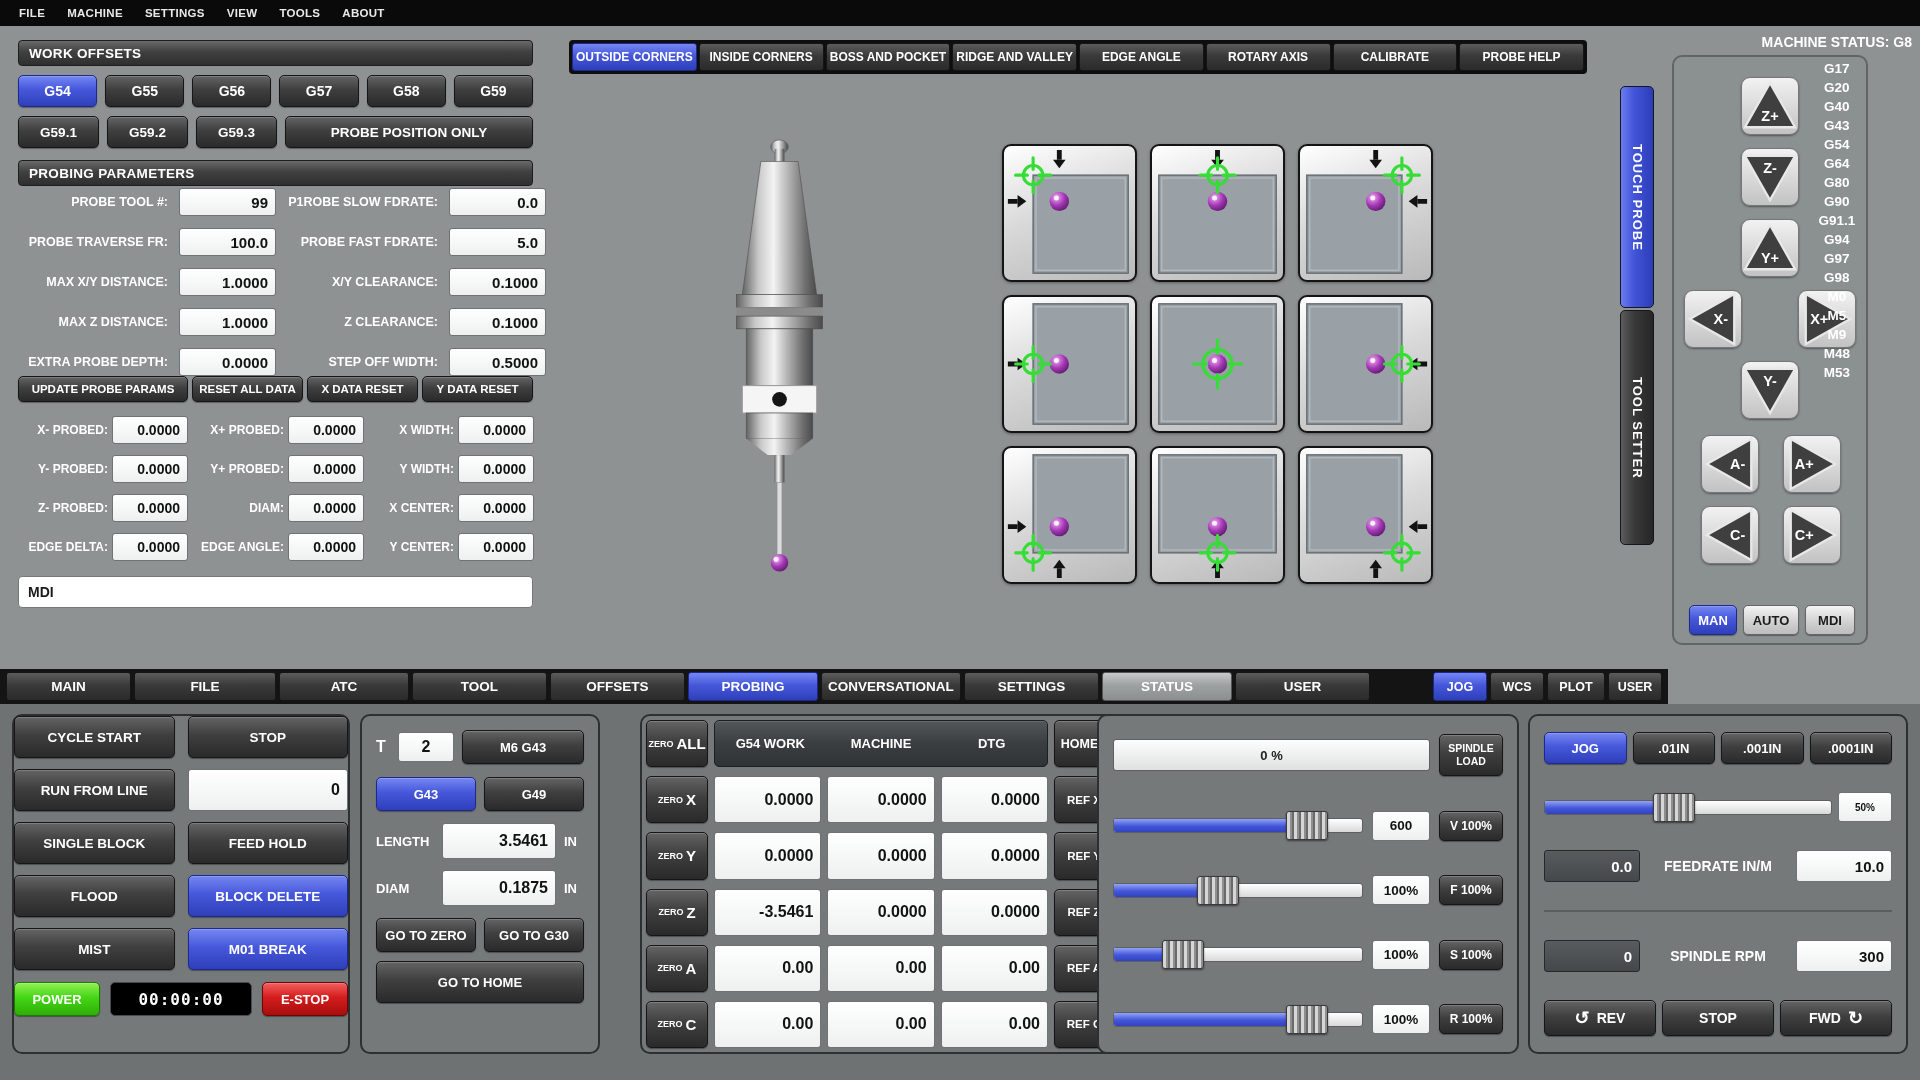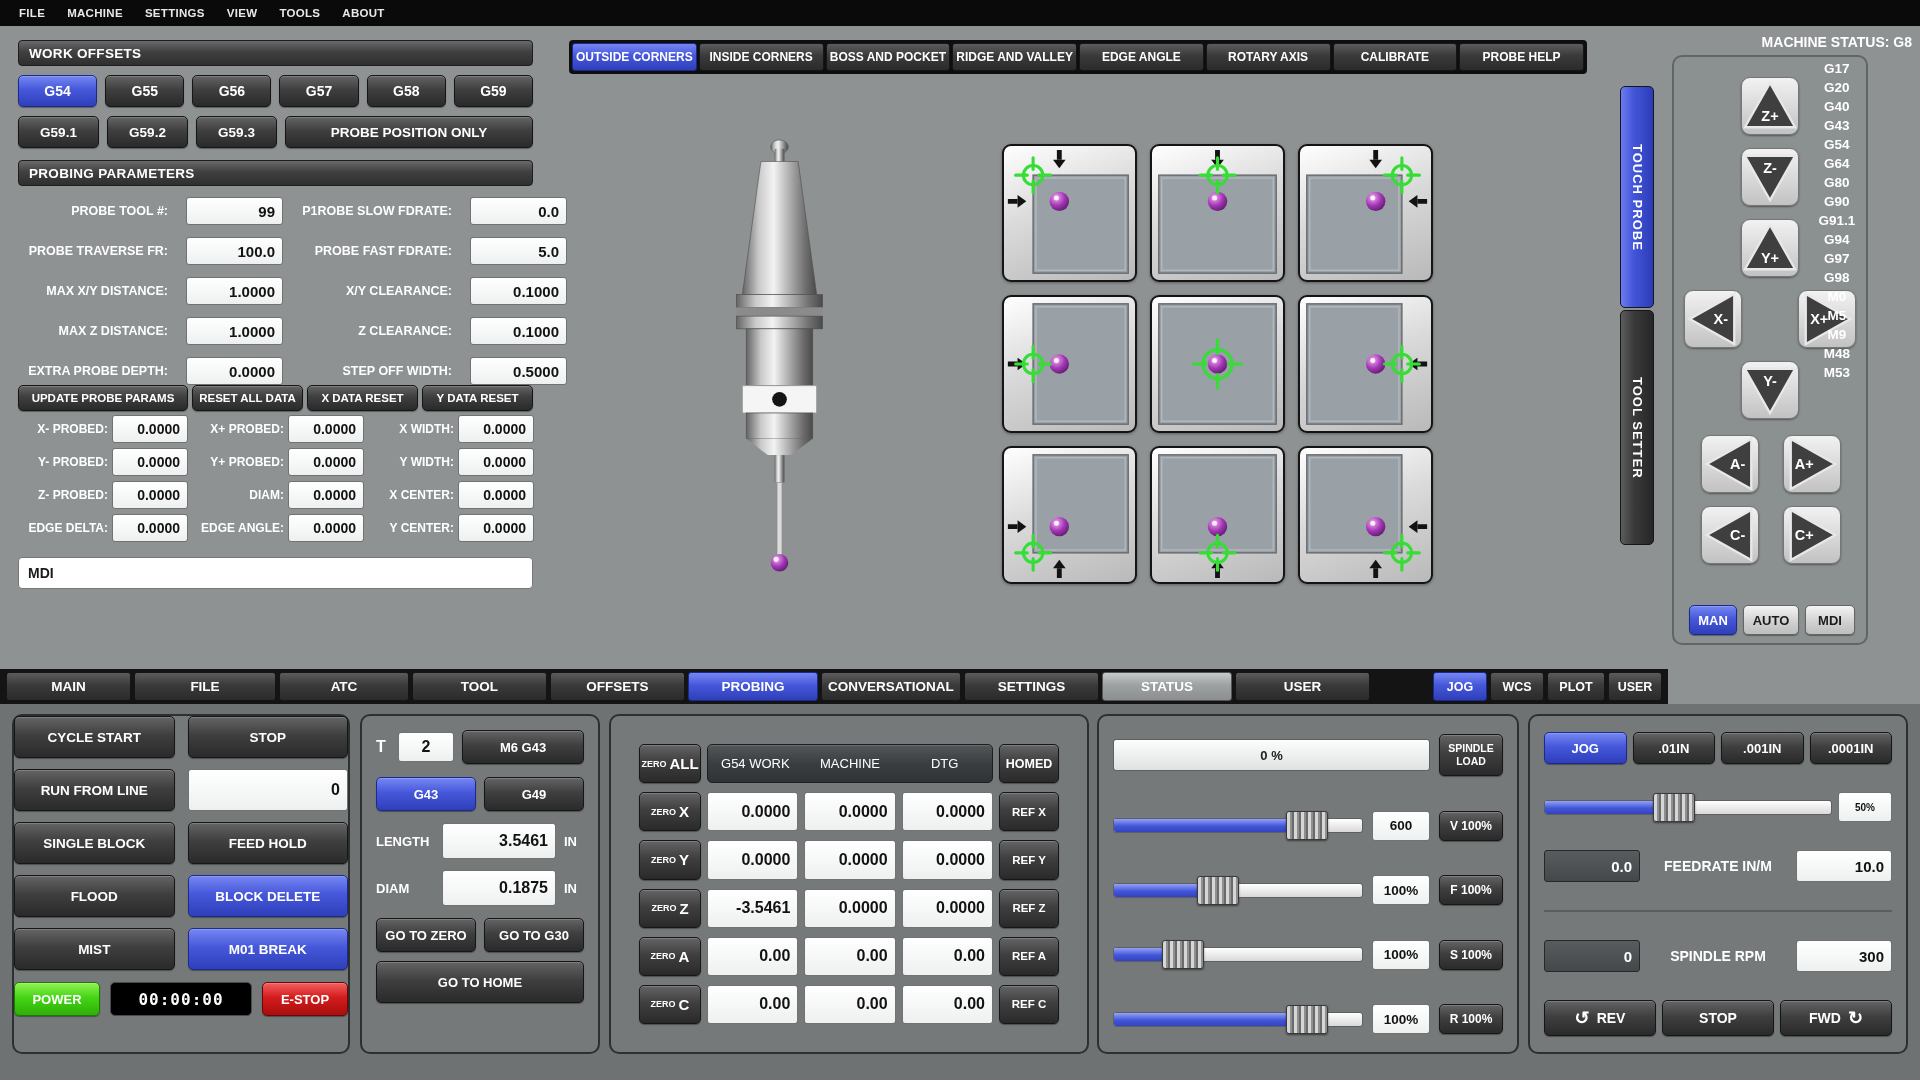--- a/index.html
+++ b/index.html
@@ -28,27 +28,27 @@
 
 #menubar{position:absolute;left:0;top:0;width:1920px;height:26px;background:#0a0a0a;display:flex;align-items:center;padding-left:8px;z-index:5}
 .menu-item{color:#e8e8e8;font-size:11.5px;font-weight:bold;padding:0 11px;letter-spacing:.3px}
 
 
 #left-panel{position:absolute;left:18px;top:40px;width:515px}
 .off-row1{display:grid;grid-template-columns:repeat(6,1fr);gap:8px;margin-top:9px}
 .off-row1 .btn{height:32px;font-size:14px}
 .off-row2{display:grid;grid-template-columns:81px 81px 81px 1fr;gap:8px;margin-top:9px}
 .off-row2 .btn{height:32px;font-size:13.5px}
-.params-grid{display:grid;grid-template-columns:150px 97px 151px 97px;gap:12px 18px;margin-top:11px;align-items:center}
+.params-grid{display:grid;grid-template-columns:150px 97px 151px 97px;gap:12px 11px;margin-top:2px;align-items:center}
 .plabel{color:#fff;font-weight:bold;font-size:12.5px;text-align:right;white-space:nowrap}
 .params-grid .field{height:28px}
 .actions-row{display:flex;gap:4px;}
 .actions-row .btn{height:26px;font-size:11.5px;padding:0 6px}
 .act-wide{width:170px}
-.results-grid{display:grid;grid-template-columns:90px 76px 92px 76px 86px 76px;gap:5px 4px;margin-top:4px;align-items:center}
+.results-grid{display:grid;grid-template-columns:90px 76px 92px 76px 86px 76px;gap:11px 4px;margin-top:14px;align-items:center}
 .results-grid .plabel{font-size:12px}
 .results-grid .field{height:28px;font-size:14px}
 .mdi{margin-top:15px;height:32px;background:#fff;border:1px solid #777;border-radius:4px;display:flex;align-items:center;padding:0 9px;font-weight:bold;font-size:14px;color:#1a1a1a}
 
 
 #probe-tabs{position:absolute;left:569px;top:40px;width:1018px;height:34px;background:#0e0e0e;border-radius:4px;display:flex;gap:2px;padding:3px}
 .ptab{flex:1;background:linear-gradient(#5c5c5c,#3a3a3a 45%,#2b2b2b);border:1px solid #151515;border-radius:3px;color:#fff;font-weight:bold;font-size:12px;display:flex;align-items:center;justify-content:center;white-space:nowrap}
 .ptab.active{background:linear-gradient(#7687f2,#4658da 45%,#2f3fba);border-color:#1c2a8e}
 
 
@@ -105,29 +105,29 @@
 #panel-tool .row{height:34px}
 #panel-tool .btn{height:34px}
 .t-label{font-size:16px;width:14px}
 #tool-number-input{width:56px;height:30px;font-size:16px}
 .tool-val{height:36px;font-size:16px}
 .unit{font-size:13px;width:20px}
 .tool-name-label{width:58px;font-size:13px}
 #go-home-row{height:42px}
 #go-home-row .btn{height:42px}
 
-#panel-dro{left:609px;width:480px;padding:28px}
+#panel-dro{left:640px;width:480px;padding:4px}
 .dro-grid{display:grid;grid-template-columns:62px 1fr 1fr 1fr 60px;grid-template-rows:repeat(6,1fr);gap:9px 6px;height:100%}
 .dro-grid .field{font-size:16px}
 .zbtn{gap:3px}
 .z-sm{font-size:9px}
 .z-ax{font-size:15px}
 .refbtn{font-size:11.5px}
 .dro-header{grid-column:2/5;background:linear-gradient(#53575a,#3a3e41 50%,#2f3336);border:1px solid #1b1f22;border-radius:5px;display:flex;align-items:center;box-shadow:inset 0 1px 0 rgba(255,255,255,.12)}
-.dro-header span{flex:1;text-align:center;color:#fff;font-weight:normal;font-size:13px}
+.dro-header span{flex:1;text-align:center;color:#fff;font-weight:bold;font-size:13px}
 .homed-btn{font-size:12.5px}
 
 #panel-overrides{left:1097px;width:422px;padding:18px 14px;display:flex;flex-direction:column;justify-content:space-between}
 .ov-row{display:flex;align-items:center;gap:9px}
 .ov-val{width:58px;height:30px;font-size:13.5px}
 .ov-btn{width:64px;height:30px;font-size:12px}
 .spindle-load{width:64px;height:42px;flex-direction:column;font-size:10.5px;line-height:1.2}
 
 #panel-jog{left:1528px;width:380px;padding:16px 14px;display:flex;flex-direction:column;justify-content:space-between}
 #panel-jog .row{gap:6px}

